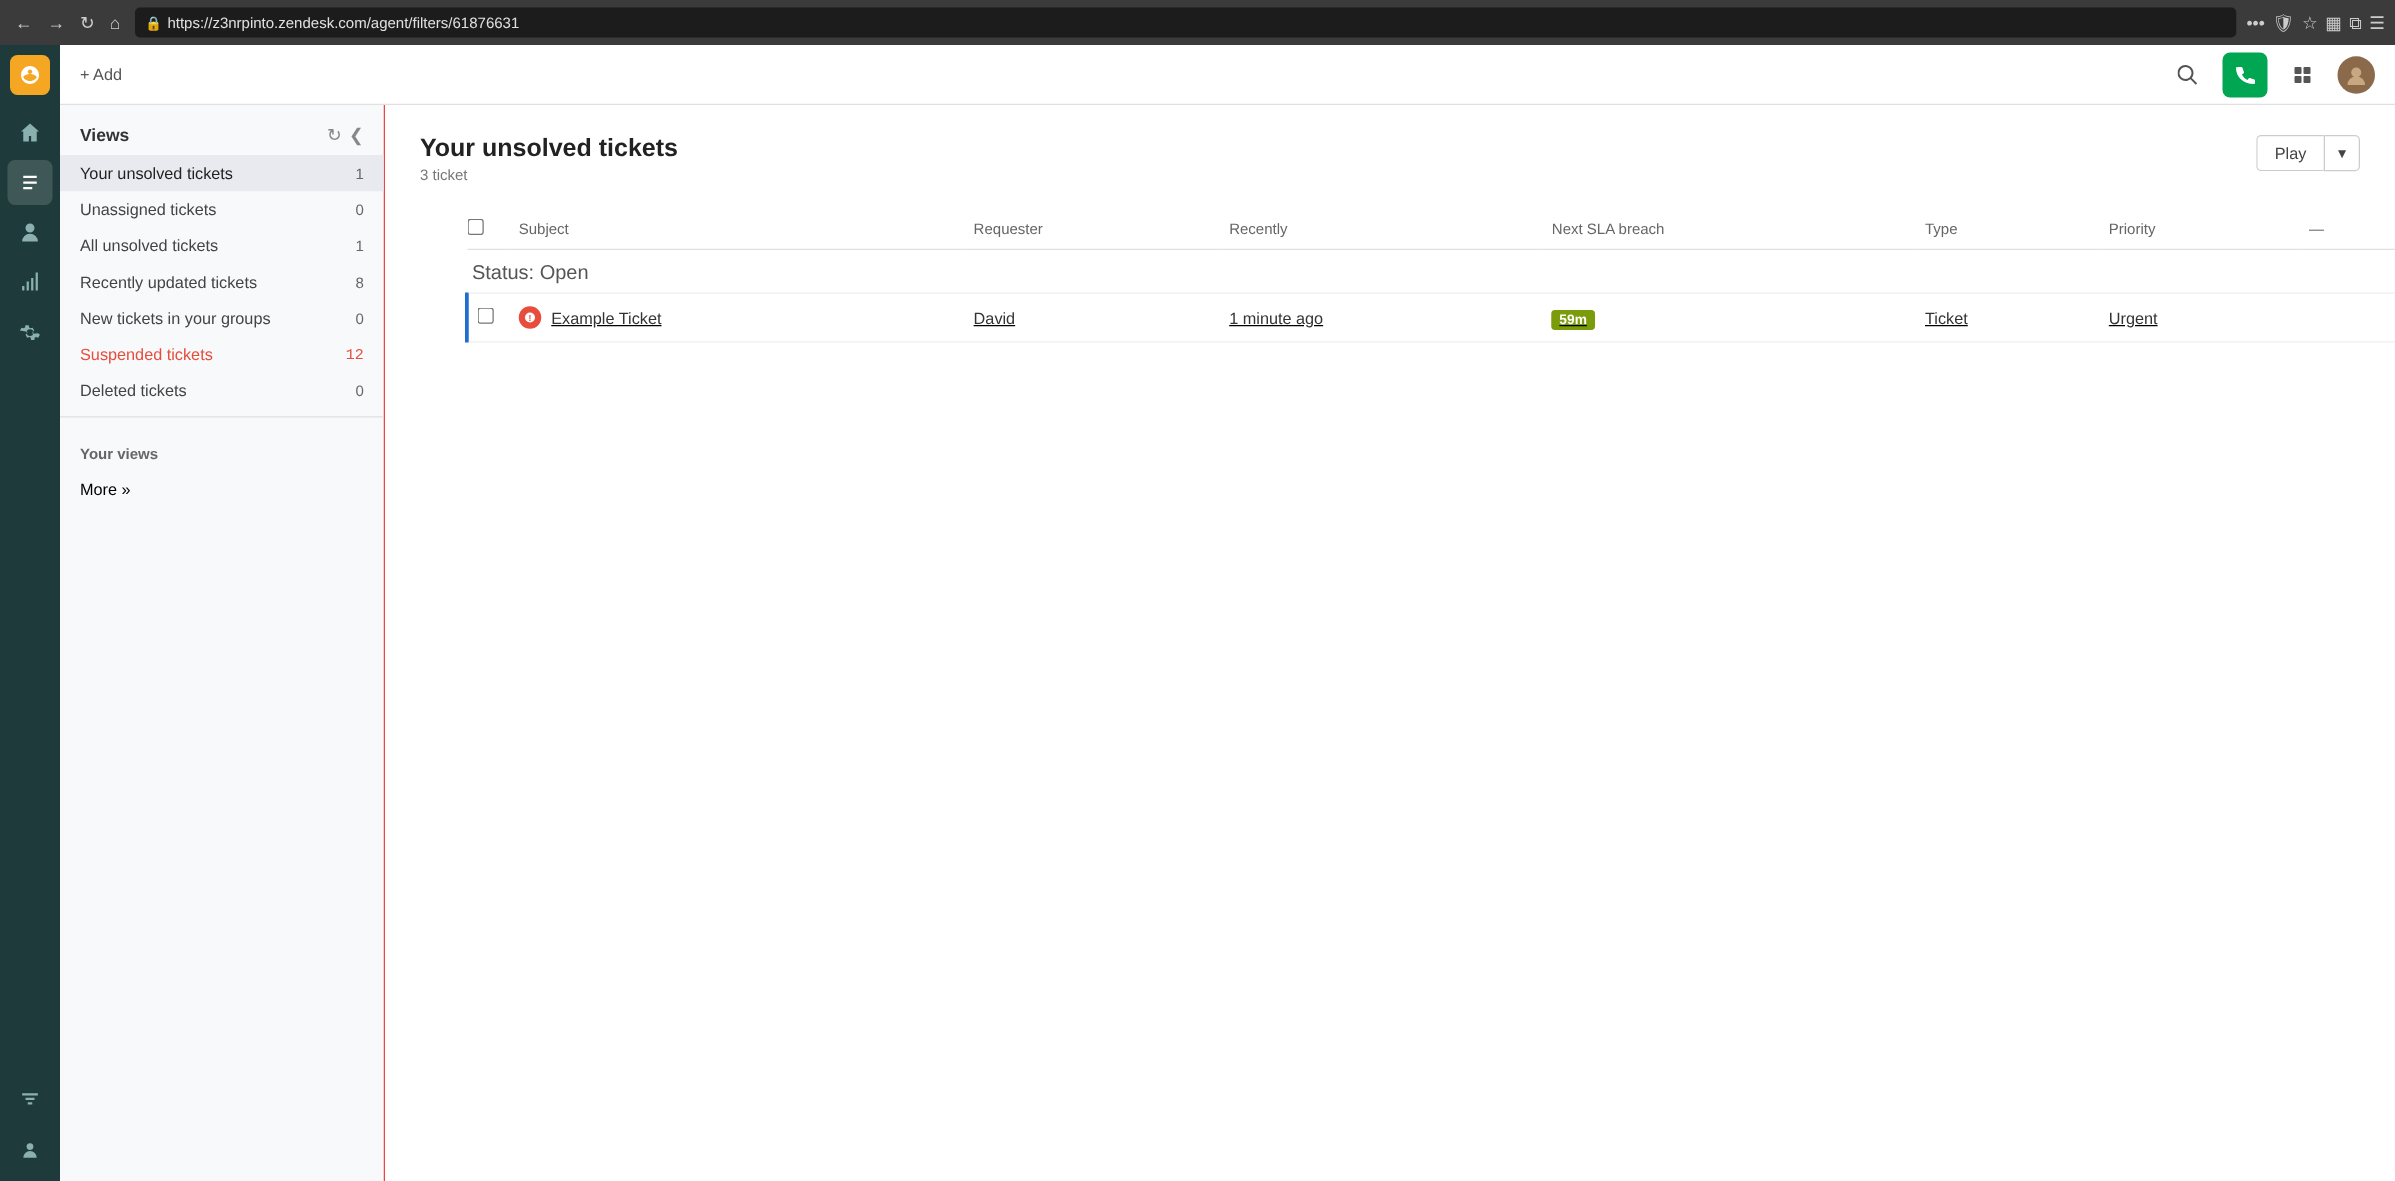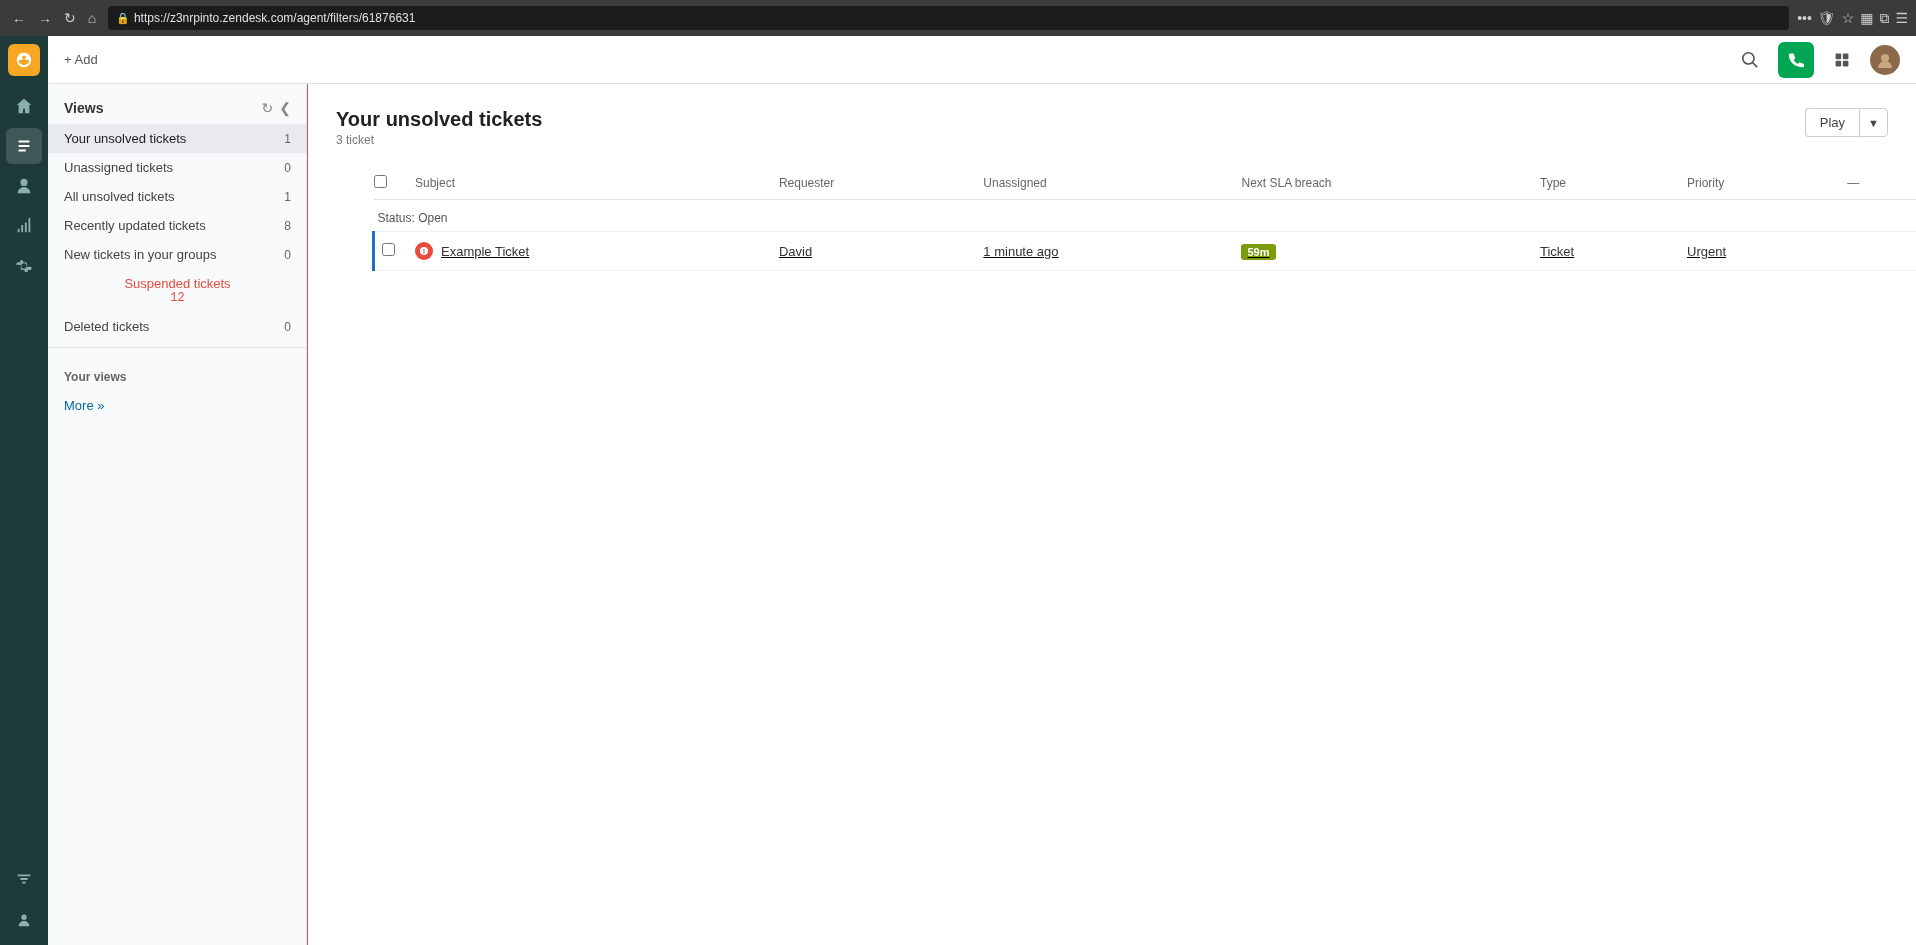--- a/index.html
+++ b/index.html
@@ -38,49 +38,49 @@
 
     
     .sidebar { width: 260px; background: #f8f9fa; border-right: 1px solid #ef4444; overflow-y: auto; flex-shrink: 0; padding: 12px 0; }
     .sidebar-header { display: flex; align-items: center; justify-content: space-between; padding: 4px 16px 8px; }
     .sidebar-title { font-size: 14px; font-weight: 600; color: #333; }
     .sidebar-header-icons { display: flex; gap: 6px; color: #888; }
     .sidebar-header-icon { cursor: pointer; font-size: 14px; }
 
     .sidebar-item { display: flex; align-items: center; justify-content: space-between; padding: 7px 16px; cursor: pointer; color: #444; font-size: 13px; }
     .sidebar-item.active { background: #e8eaf0; font-weight: 500; color: #222; }
-    .sidebar-item.suspended { color: #e74c3c; flex-direction: column; }
+    .sidebar-item.suspended { color: #e74c3c; }
     .sidebar-item-name { flex: 1; }
     .sidebar-item-count { color: #666; font-size: 12px; }
     .sidebar-item.suspended .sidebar-item-count { color: #e74c3c; font-family: Liberation Mono, monospace; }
 
     .sidebar-section-label { padding: 16px 16px 6px; font-size: 12px; font-weight: 600; color: #666; text-transform: none; }
     .sidebar-divider { border: none; border-top: 1px solid #e0e0e0; margin: 6px 0; }
 
-    .sidebar-more { padding: 8px 16px; color: #0369a1; font-size: 13px; cursor: pointer; }
+    .sidebar-more { padding: 8px 16px; color: #000000; font-size: 13px; cursor: pointer; }
 
     
     .content { flex: 1; overflow-y: auto; padding: 24px 28px; background: white; }
     .content-header { display: flex; align-items: flex-start; justify-content: space-between; margin-bottom: 20px; }
     .content-title-area {}
     .content-title { font-size: 20px; font-weight: 600; color: #222; margin-bottom: 2px; }
     .content-subtitle { font-size: 12px; color: #777; }
     .content-actions { display: flex; gap: 0; border-radius: 13px; }
     .play-btn { background: white; border: 1px solid #ccc; border-right: none; border-radius: 4px 0 0 4px; padding: 6px 14px; font-size: 13px; cursor: pointer; color: #444; }
     .play-dropdown { background: white; border: 1px solid #ccc; border-radius: 0 4px 4px 0; padding: 6px 8px; font-size: 11px; cursor: pointer; color: #444; }
 
     
     .ticket-table { width: 100%; border-collapse: collapse; margin-left: 36px; }
     .ticket-table thead tr { border-bottom: 1px solid #e0e0e0; }
     .ticket-table th { padding: 8px 10px; text-align: left; font-size: 12px; font-weight: 500; color: #666; white-space: nowrap; }
     .ticket-table th.th-check { width: 30px; padding-left: 0; }
     .ticket-table tbody tr { border-bottom: 1px solid #f0f0f0; }
 
     .status-section-row td { padding: 10px 0 6px; }
-    .status-label { font-size: 12px; color: #555; font-weight: 500; padding-left: 4px; }
+    .status-label { font-size: 16px; color: #555; font-weight: 500; padding-left: 4px; }
 
     .ticket-row td { padding: 10px 10px; font-size: 13px; color: #333; vertical-align: middle; }
     .ticket-row td.td-check { padding-left: 0; }
     .ticket-subject-cell { display: flex; align-items: center; gap: 8px; }
     .ticket-status-icon { width: 18px; height: 18px; border-radius: 50%; background: #e74c3c; display: flex; align-items: center; justify-content: center; flex-shrink: 0; }
     .ticket-status-icon svg { width: 10px; height: 10px; fill: white; }
     .ticket-subject-link { color: #333; text-decoration: none; }
     .sla-badge { background: #7a9c0a; color: white; border-radius: 3px; padding: 2px 6px; font-size: 11px; font-weight: 600; }
     .ticket-row.selected { position: relative; text-decoration: underline; }
     .ticket-row.selected td:first-child { border-left: 3px solid #1f6fcf; padding-left: 7px; }
@@ -249,21 +249,21 @@
         </div>
 
         <table class="ticket-table">
           <thead>
             <tr>
               <th class="th-check">
                 <input type="checkbox" style="">
               </th>
               <th>Subject</th>
               <th>Requester</th>
-              <th>Unassigned</th>
+              <th>Recently</th>
               <th>Next SLA breach</th>
               <th>Type</th>
               <th>Priority</th>
               <th>—</th>
             </tr>
           </thead>
           <tbody>
             <tr class="status-section-row">
               <td colspan="8">
                 <span class="status-label">Status: Open</span>

